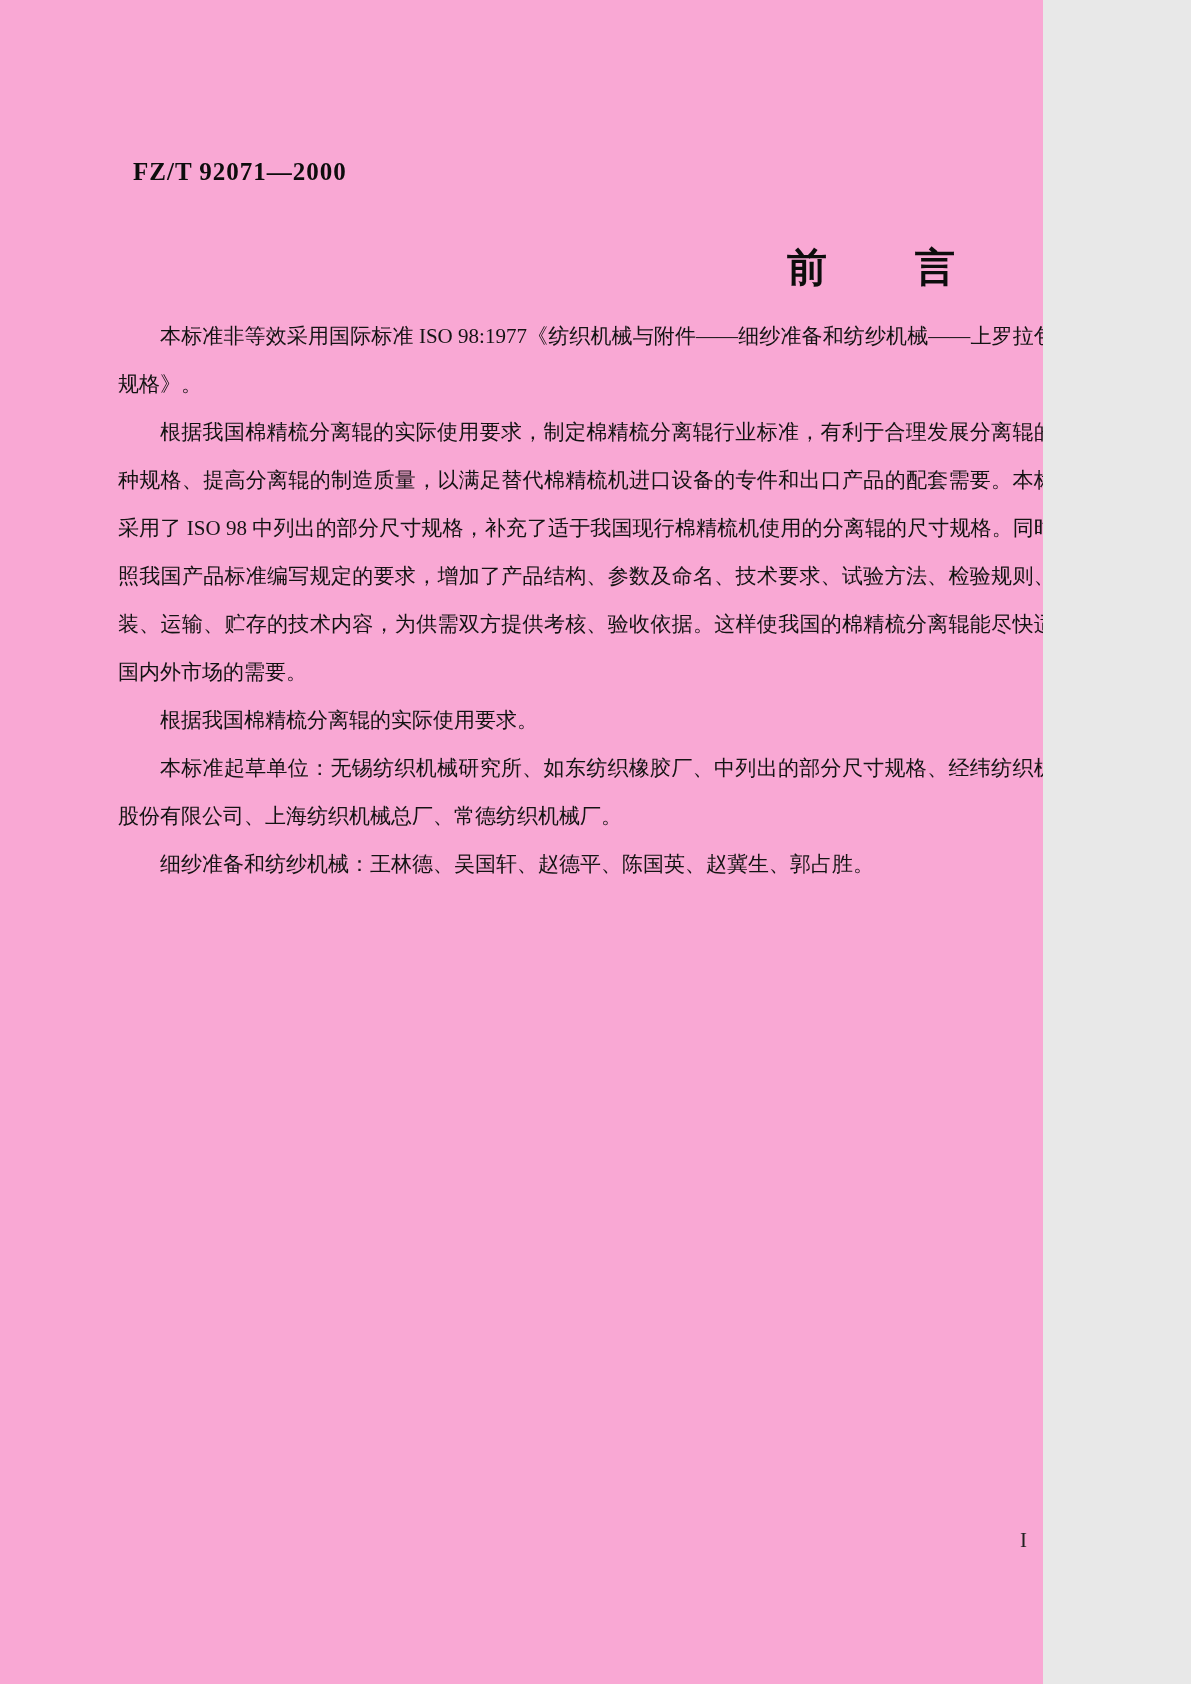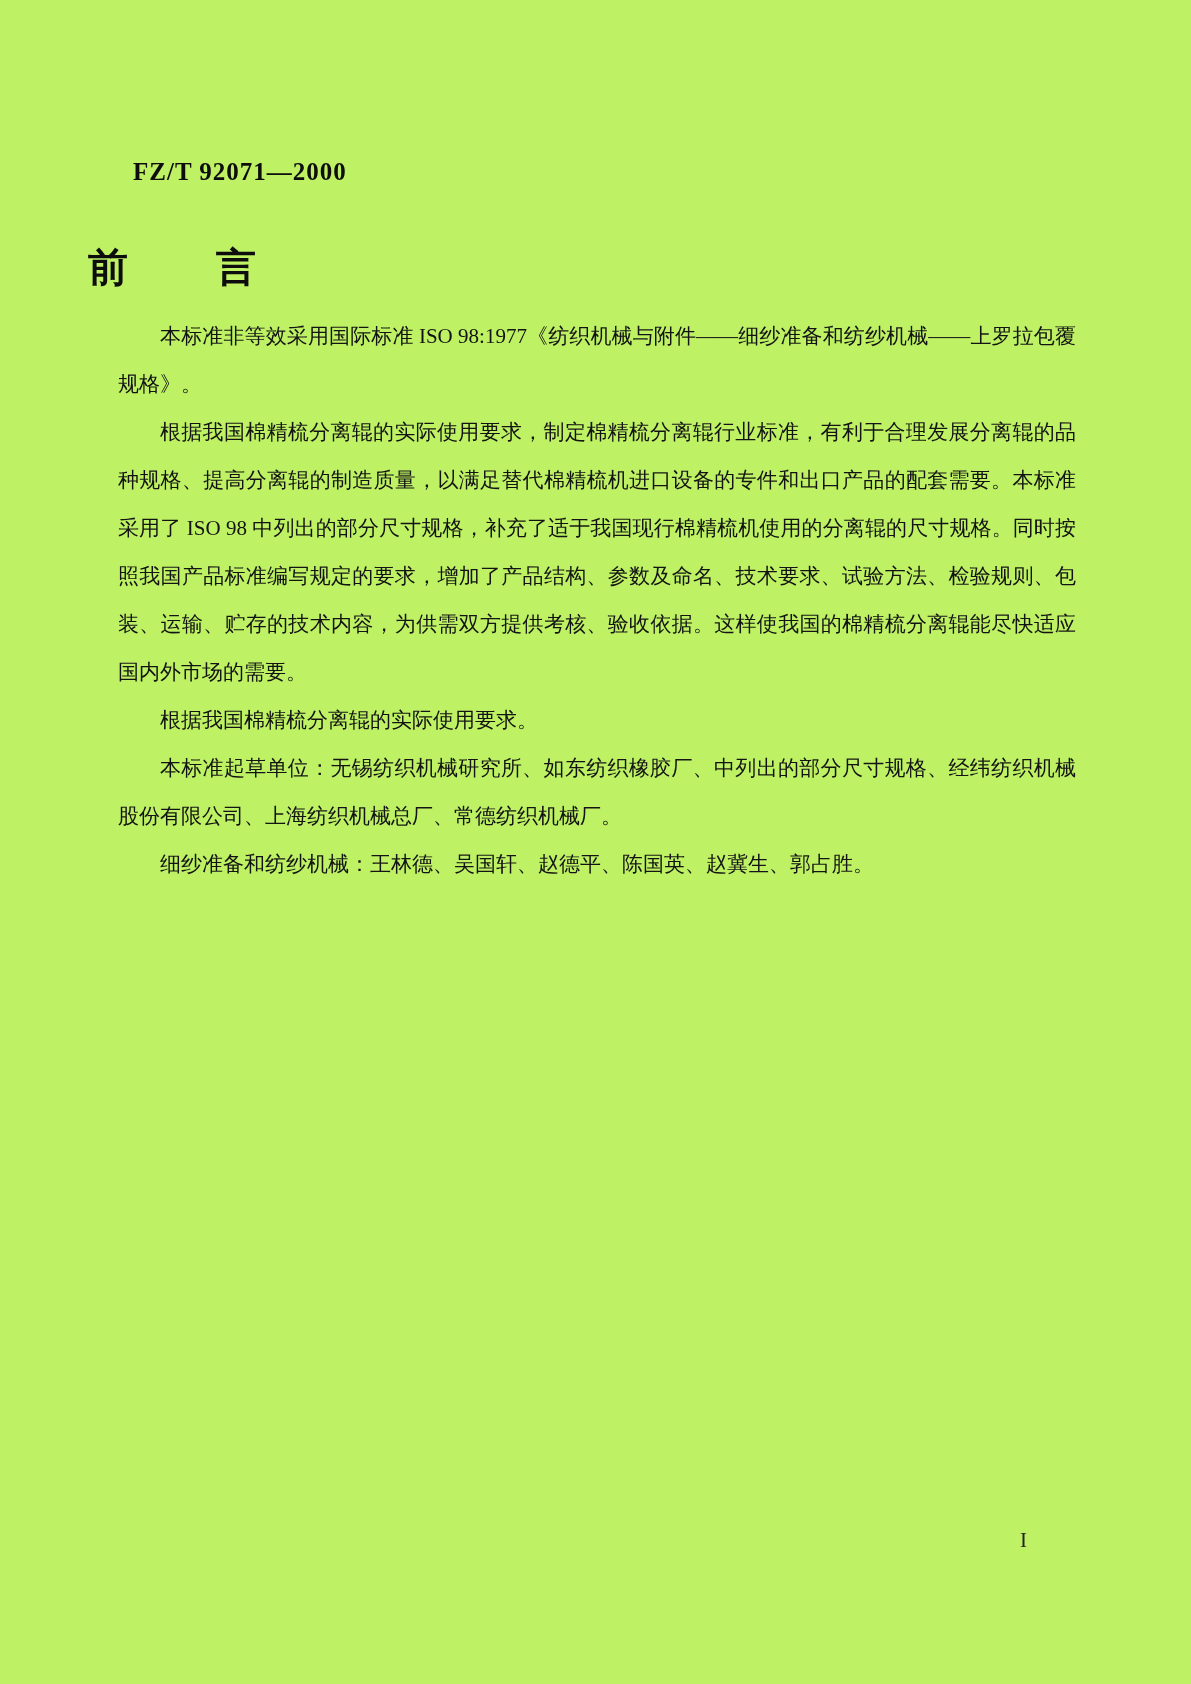--- a/index.html
+++ b/index.html
@@ -2,42 +2,42 @@
 <html><head>
 <meta charset="utf-8">
 <style>
   html, body {
     margin: 0;
     padding: 0;
     background: #e8e8e8;
   }
   .page {
     position: relative;
-    width: 1191px;
+    width: 1043px;
     height: 1684px;
-    background: #bef264;
+    background: #f9a8d4;
     font-family: "Liberation Serif", "DejaVu Serif", serif;
     color: #111111;
     overflow: hidden;
   }
   .header-code {
     position: absolute;
     top: 158px;
     left: 133px;
     font-size: 25px;
     font-weight: bold;
     letter-spacing: 1px;
     color: #0d0d0d;
   }
   .doc-title {
     position: absolute;
     top: 240px;
     left: 0;
     width: 100%;
-    text-align: left;
+    text-align: right;
     font-size: 40px;
     font-weight: bold;
     letter-spacing: 2.2em;
     text-indent: 2.2em;
     color: #0d0d0d;
   }
   .content {
     position: absolute;
     top: 312px;
     left: 118px;

